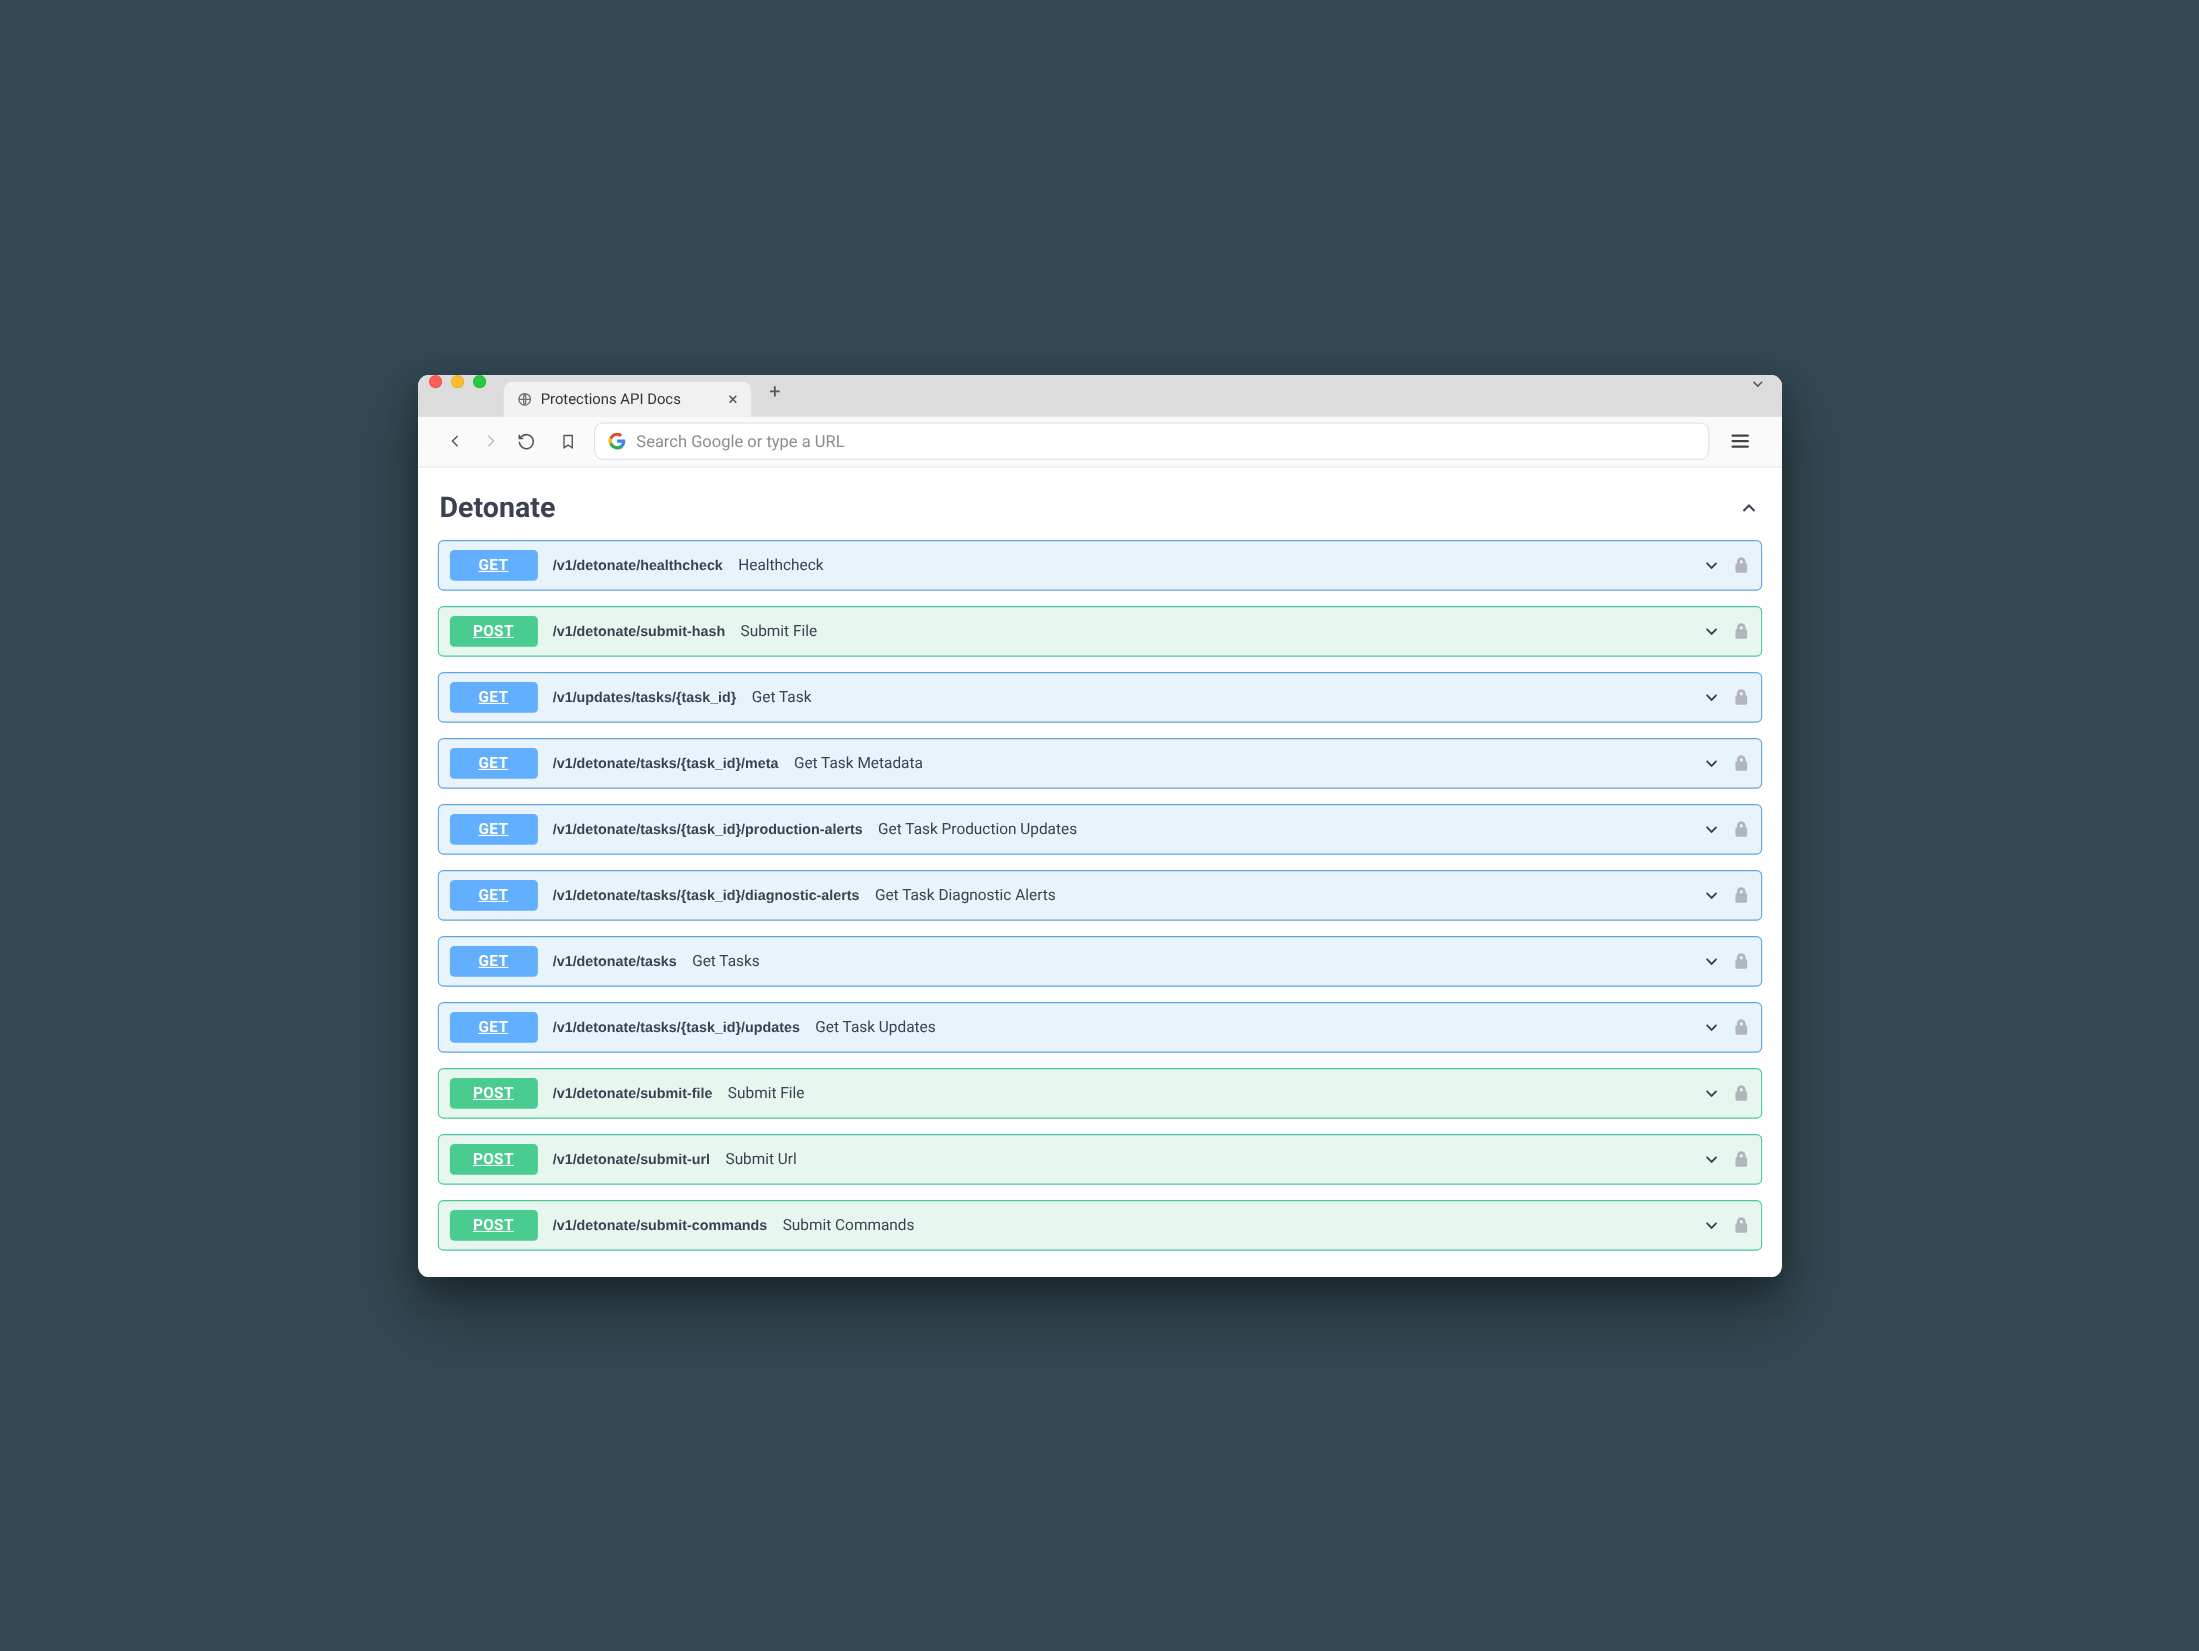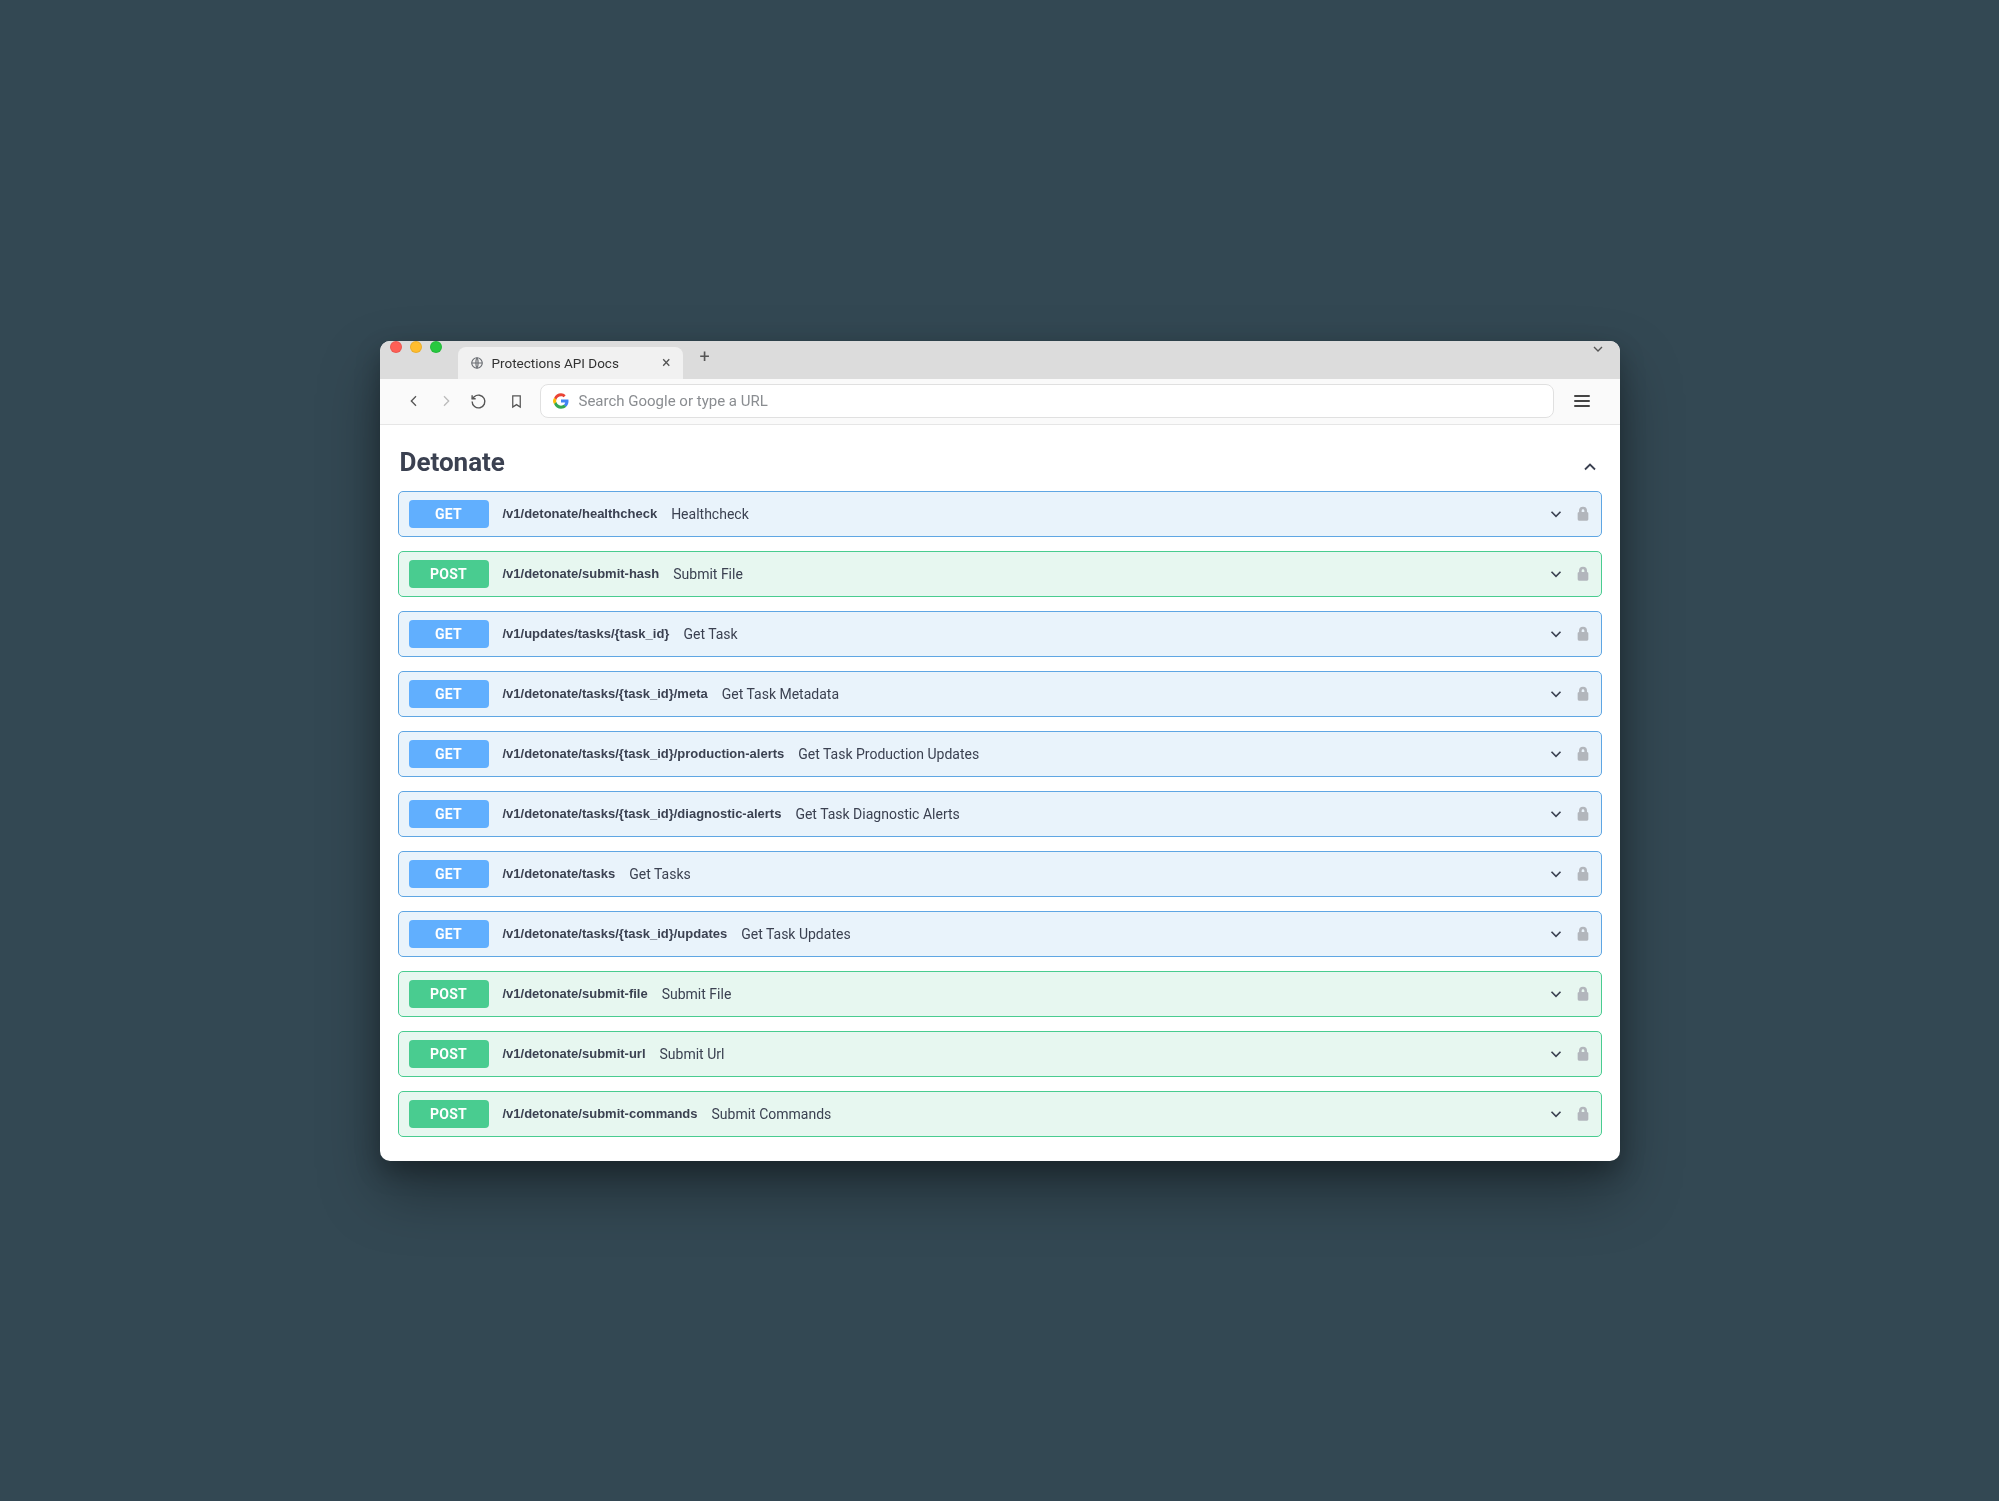--- a/index.html
+++ b/index.html
@@ -77,21 +77,21 @@
     padding: 0 12px;
     gap: 10px;
     color:#8a8d91;
     font-size: 15px;
   }
   .g-logo { width:16px; height:16px; }
   .hamburger { display:flex; flex-direction:column; gap:3px; padding:4px;}
   .hamburger span { width:16px; height:2px; background:#444; border-radius:1px; }
   
   .content { padding: 18px 18px 24px; }
-  .section-head { display:flex; align-items:flex-end; justify-content:space-between; padding: 4px 2px 14px; }
+  .section-head { display:flex; align-items:center; justify-content:space-between; padding: 4px 2px 14px; }
   .section-title { font-size: 26px; font-weight: 700; color:#3b4151; }
   .section-chev { color:#3b4151; }
   .op-list { display:flex; flex-direction:column; gap: 14px; }
   .op {
     border: 1px solid;
     border-radius: 5px;
     display:flex;
     align-items:center;
     padding: 7px 10px;
     gap: 14px;
@@ -101,20 +101,21 @@
   .op.post { background:#e7f7f0; border-color:#49cc90;align-items:center; }
   .method {
     min-width: 80px;
     text-align:center;
     color:#fff;
     font-weight:700;
     font-size:14px;
     padding: 6px 0;
     border-radius: 4px;
     letter-spacing: .3px;
+    text-decoration: underline;
   }
   .op.get  .method { background:#61affe; }
   .op.post .method { background:#49cc90; }
   .path {
     font-family: Liberation Sans, sans-serif;
     font-weight: 700;
     color:#3b4151;
     font-size: 13px;
   }
   .summary {

